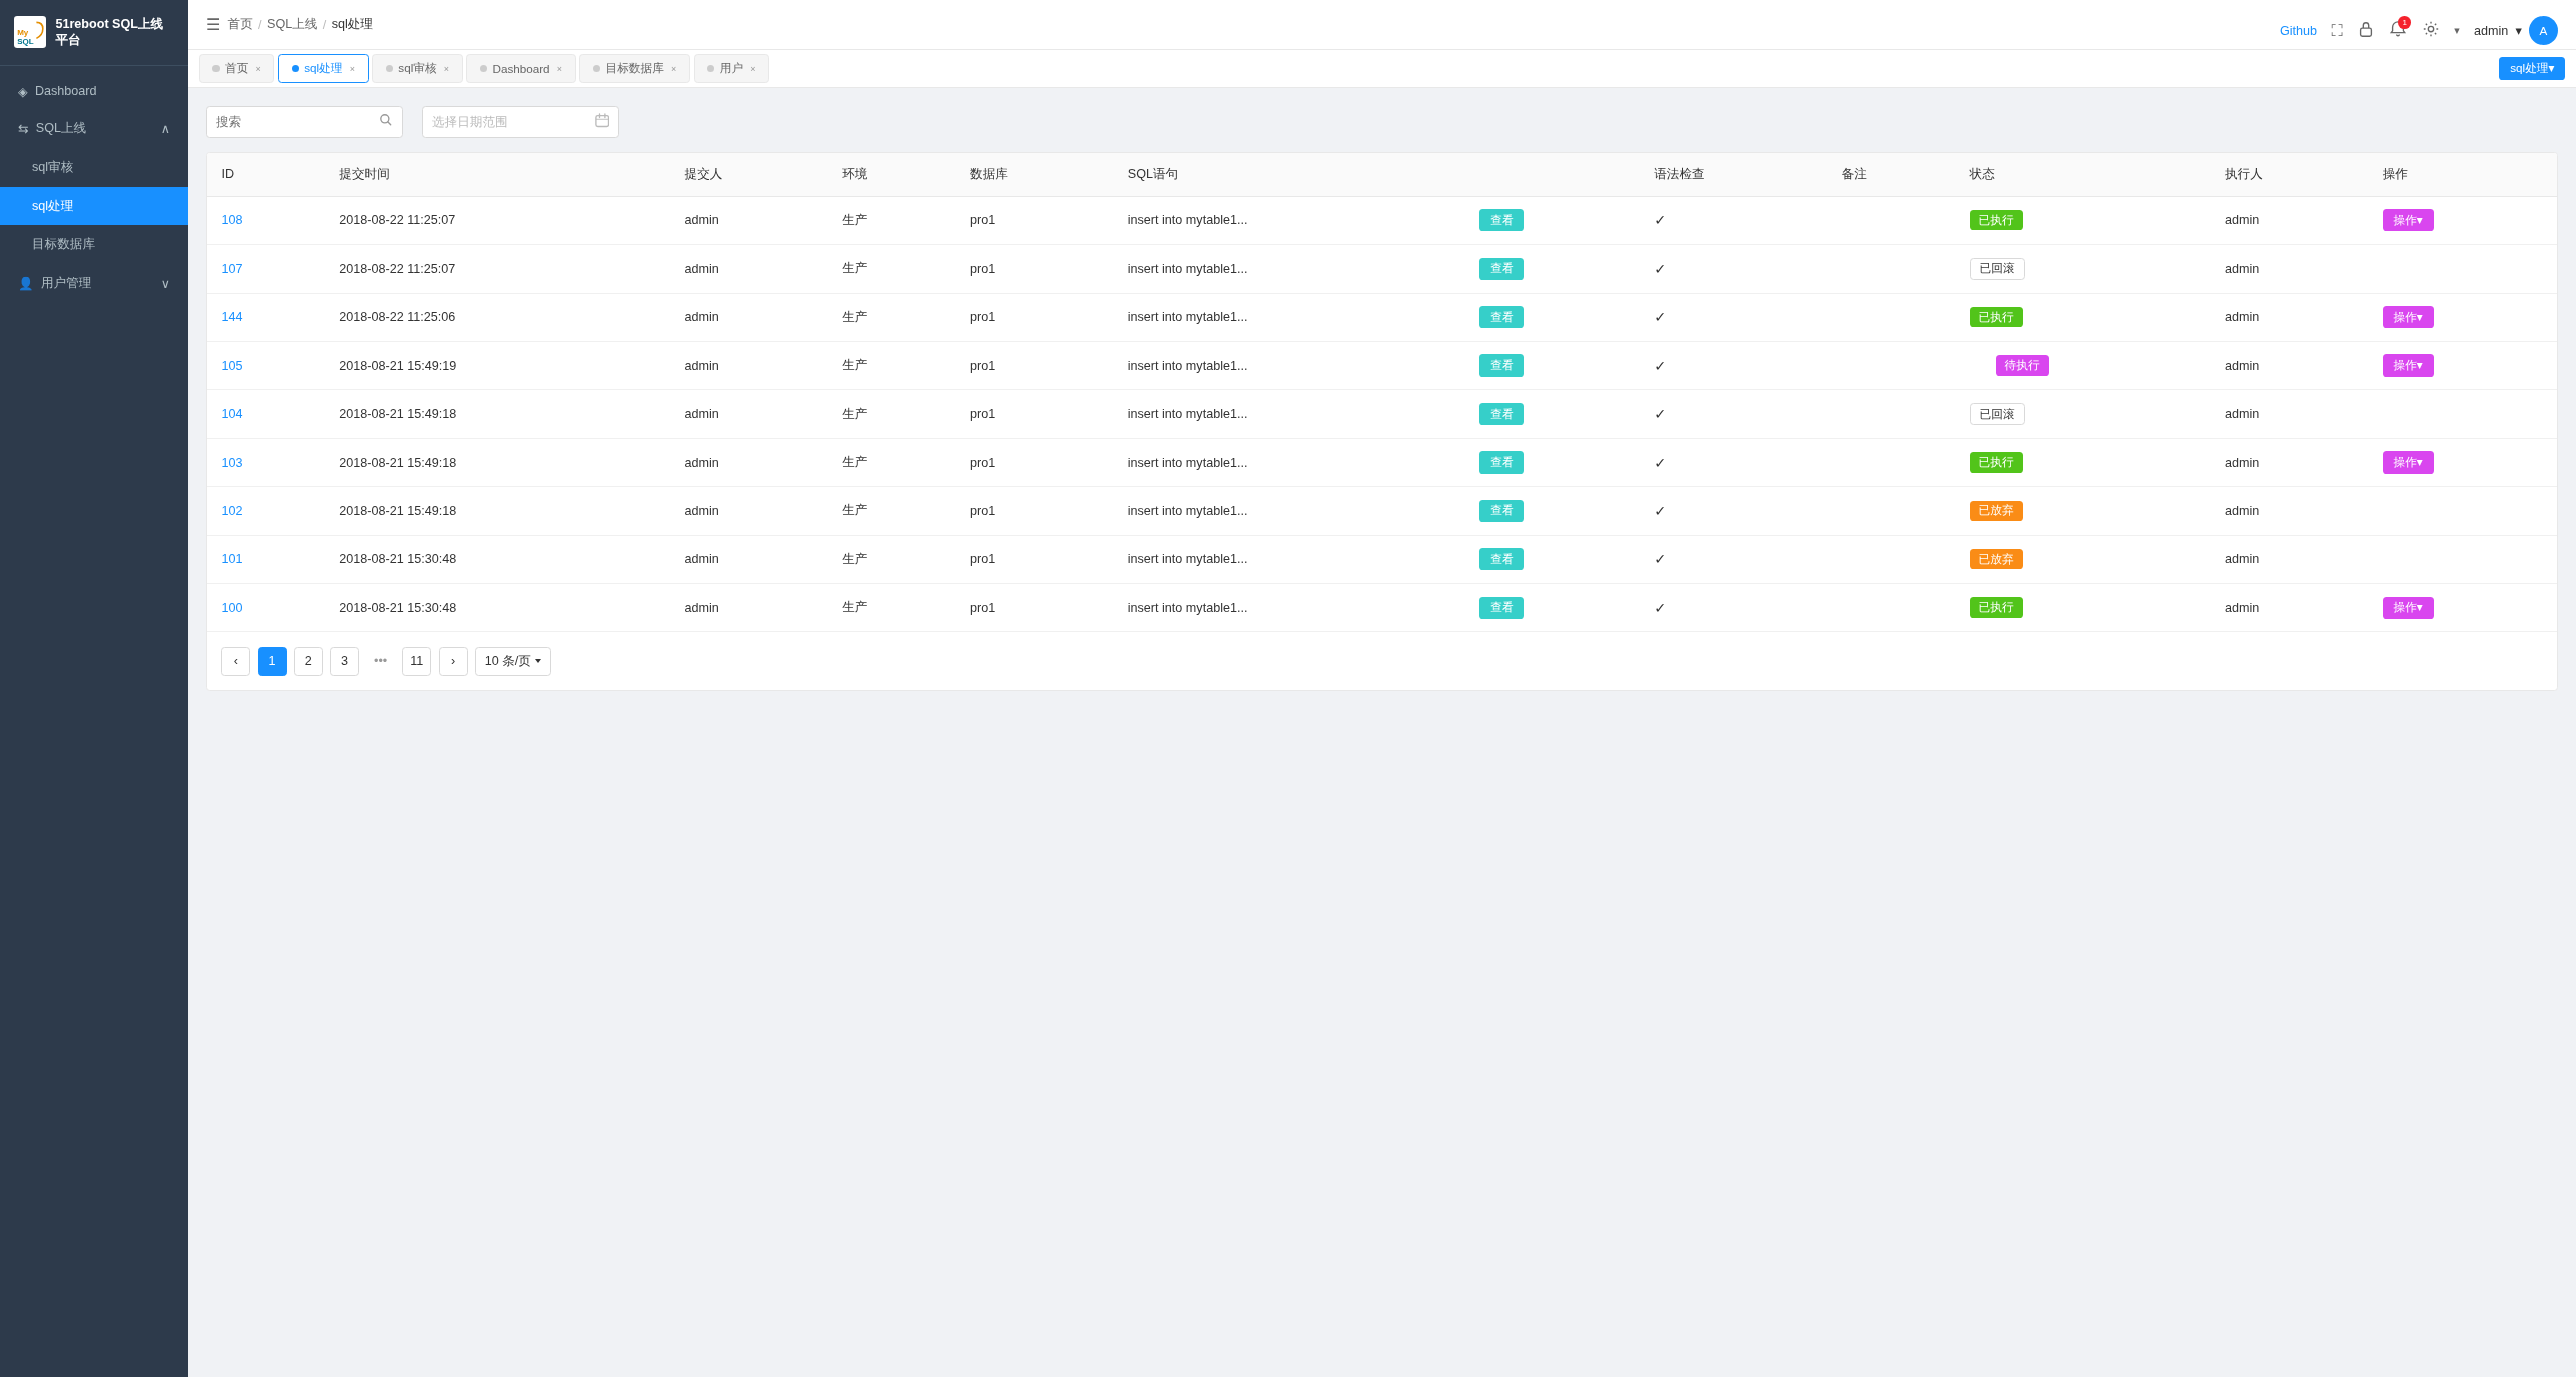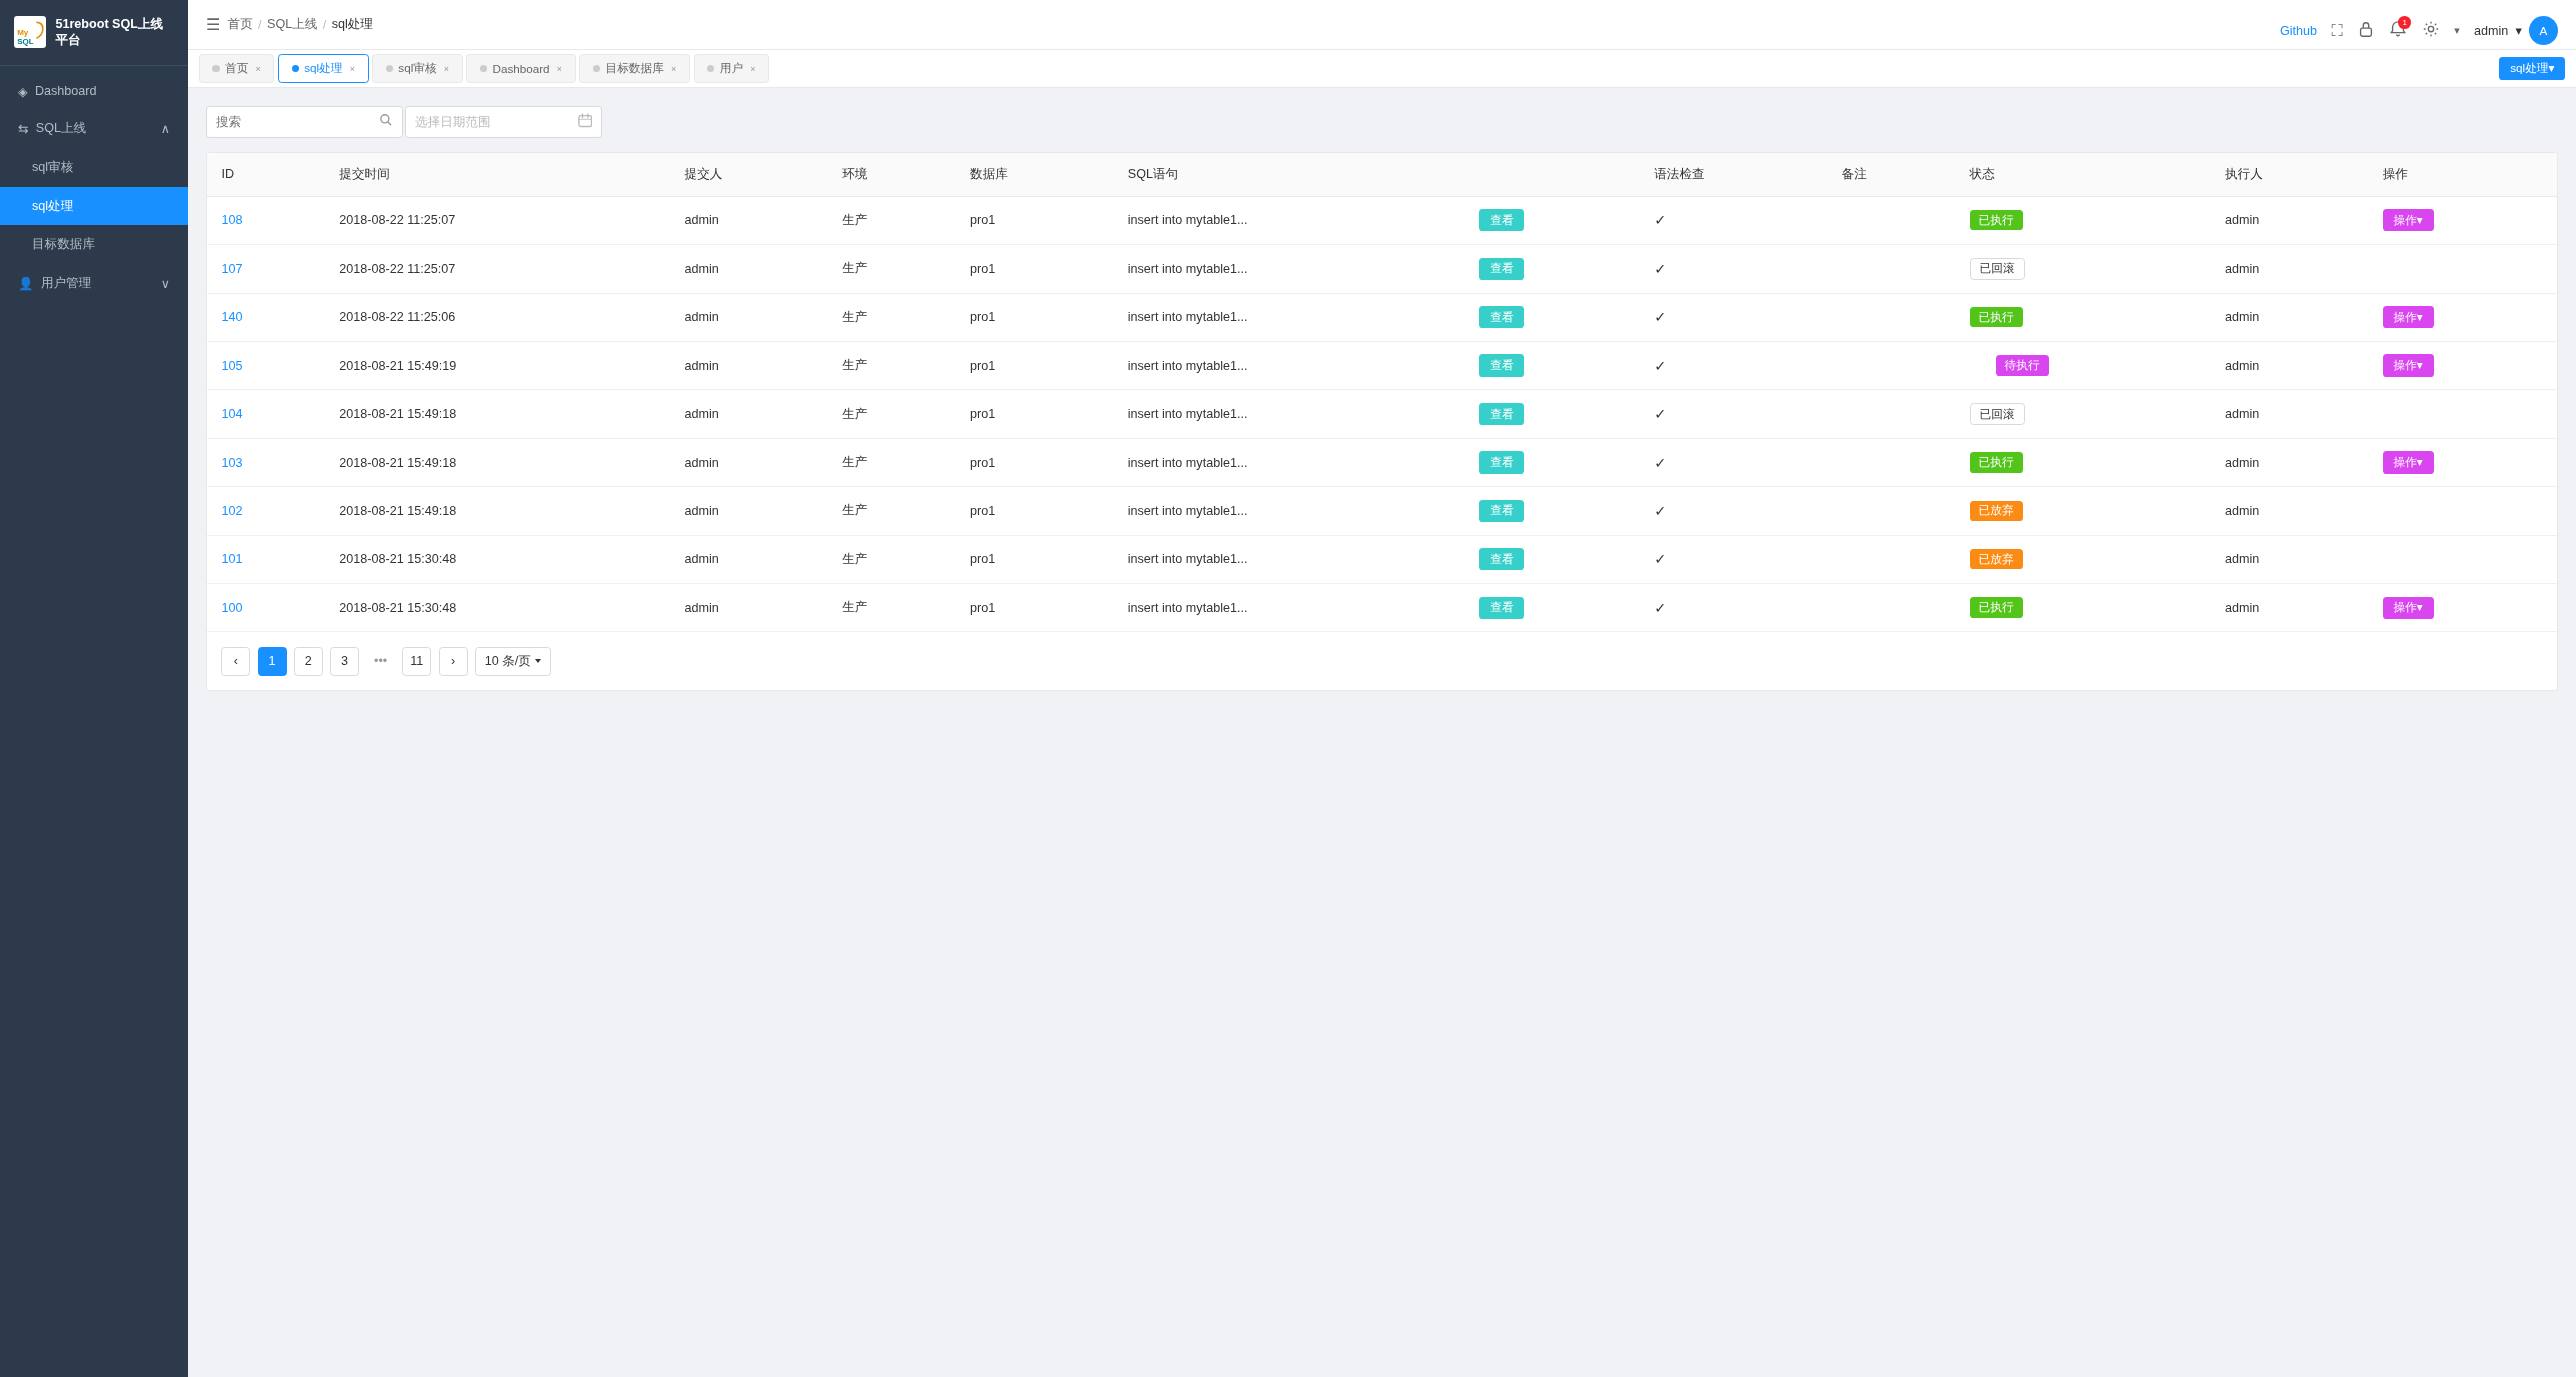--- a/index.html
+++ b/index.html
@@ -40,21 +40,21 @@
     .tabs-list { display: flex; align-items: center; gap: 3.6px; height: 100%; }
     .tab { display: flex; align-items: center; gap: 5.4px; padding: 0 12.6px; height: 29px; border-radius: 3.6px; cursor: pointer; font-size: 11.7px; color: #666; border: 0.9px solid #e8e8e8; background: #f5f5f5; }
     .tab.active { background: #fff; color: #1890ff; border-color: #1890ff; }
     .tab-dot { width: 7.2px; height: 7.2px; border-radius: 50%; background: #ccc; }
     .tab.active .tab-dot { background: #1890ff; }
     .tab-close { font-size: 9px; color: #999; cursor: pointer; margin-left: 1.8px; }
     .tabs-action { background: #1890ff; color: #fff; padding: 3.6px 10.8px; border-radius: 3.6px; cursor: pointer; font-size: 11.7px; white-space: nowrap; display: flex; align-items: center; gap: 3.6px; }
 
     
     .content { flex: 1; overflow-y: auto; padding: 18px; background: #f0f2f5; }
-    .filter-bar { display: flex; align-items: flex-start; gap: 2px; margin-bottom: 14.4px; }
+    .filter-bar { display: flex; align-items: flex-start; gap: 19px; margin-bottom: 14.4px; }
     .search-input { display: flex; align-items: center; border: 0.9px solid #d9d9d9; border-radius: 3.6px; background: #fff; padding: 0 9px; height: 32px; gap: 7.2px; width: 197px; }
     .search-input input { border: none; outline: none; font-size: 12.6px; width: 100%; color: #666; background: transparent; }
     .search-icon { color: #999; cursor: pointer; }
     .date-picker { display: flex; align-items: center; border: 0.9px solid #d9d9d9; border-radius: 3.6px; background: #fff; padding: 0 9px; height: 32px; gap: 7.2px; width: 197px; color: #bbb; cursor: pointer; font-size: 12.6px; }
     .date-picker-icon { color: #bbb; margin-left: auto; }
 
     
     .table-container { background: #fff; border-radius: 3.6px; border: 0.9px solid #e8e8e8; overflow: hidden; }
     table { width: 100%; border-collapse: collapse; }
     thead tr { background: #fafafa; border-bottom: 0.9px solid #e8e8e8; }
@@ -278,21 +278,21 @@
     <td>pro1</td>
     <td>insert into mytable1...</td>
     <td><button class="btn-view">查看</button></td>
     <td><span class="check-mark">✓</span></td>
     <td></td>
     <td><span class="status-badge status-rolledback">已回滚</span></td>
     <td>admin</td>
     <td></td>
   </tr>
             <tr>
-    <td><span class="id-link">140</span></td>
+    <td><span class="id-link">144</span></td>
     <td>2018-08-22 11:25:06</td>
     <td>admin</td>
     <td>生产</td>
     <td>pro1</td>
     <td>insert into mytable1...</td>
     <td><button class="btn-view">查看</button></td>
     <td><span class="check-mark">✓</span></td>
     <td></td>
     <td><span class="status-badge status-executed">已执行</span></td>
     <td>admin</td>

